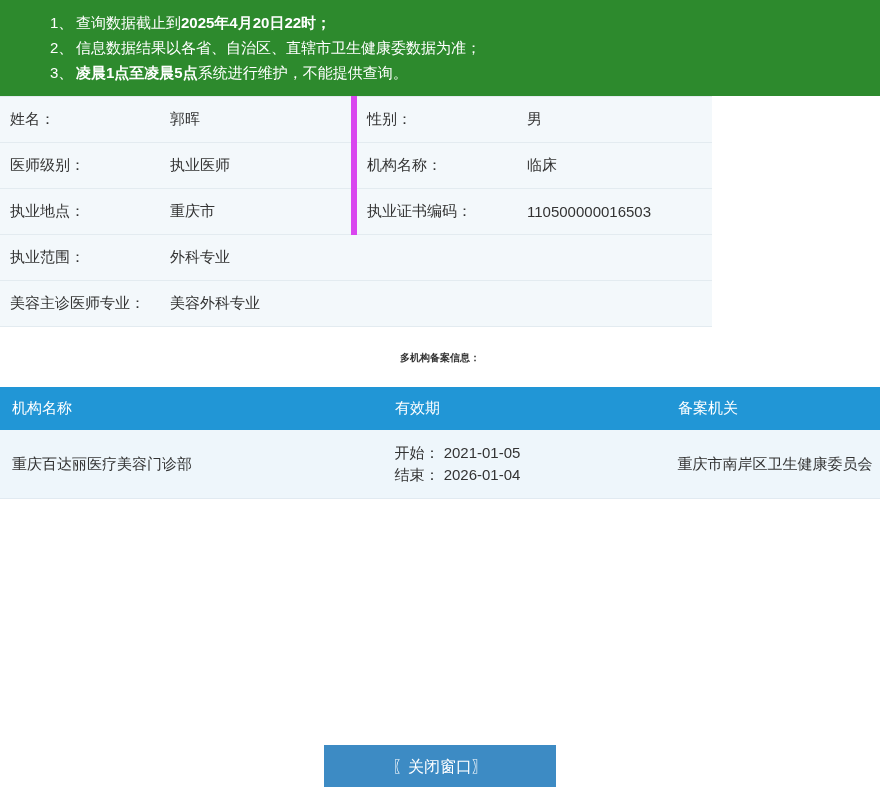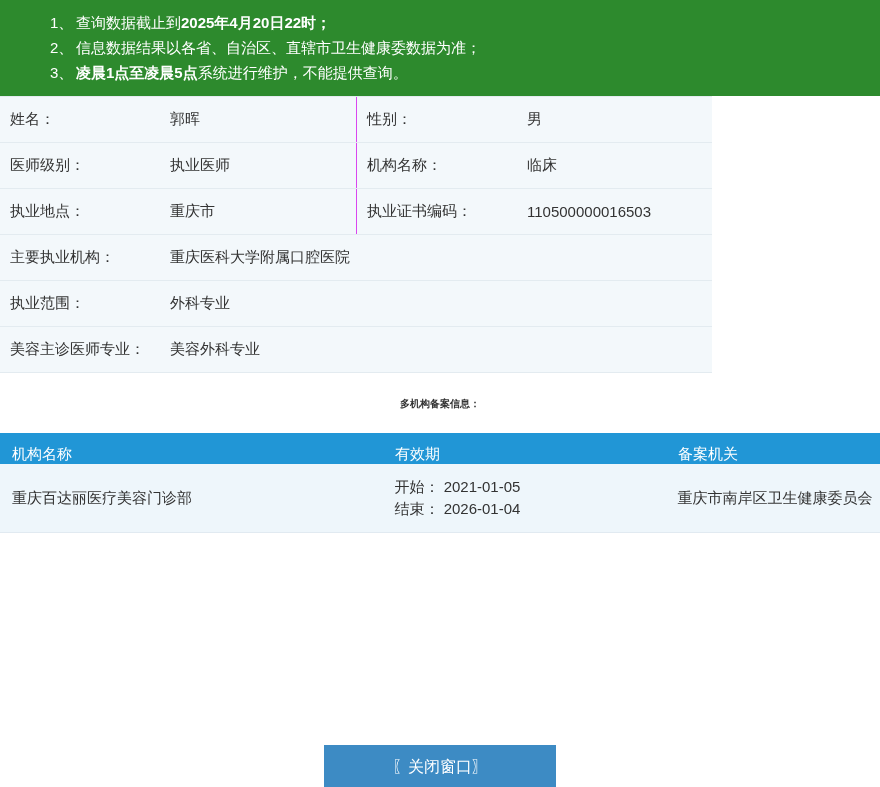--- a/index.html
+++ b/index.html
@@ -61,21 +61,21 @@
   }
   td.lbl {
     width: 150px;
     color: #333;
   }
   td.val {
     color: #333;
   }
   td.lbl2 {
     width: 150px;
-    border-left: 1px solid #d946ef;
+    border-left: 6px solid #d946ef;
     padding-left: 12px;
   }
   td.val2 {
     width: 185px;
   }
 
   
   .subtitle {
     text-align: center;
     font-weight: bold;
@@ -93,21 +93,21 @@
     border-collapse: collapse;
     table-layout: fixed;
     position: relative;
     z-index: 2;
   }
   table.records th {
     background: #2196d6;
     color: #ffffff;
     font-weight: normal;
     text-align: left;
-    padding: 12px 0 0 12px;
+    padding: 12px 0 12px 12px;
     font-size: 15px;
     border-right: 1px solid #2196d6;
   }
   table.records td {
     background: #eef6fb;
     padding: 12px 0 12px 12px;
     font-size: 15px;
     color: #333;
     vertical-align: middle;
     border-bottom: 1px solid #e1eaf1;
@@ -184,24 +184,20 @@
         <td class="lbl">医师级别：</td>
         <td class="val">执业医师</td>
         <td class="lbl2">机构名称：</td>
         <td class="val2">临床</td>
       </tr>
       <tr>
         <td class="lbl">执业地点：</td>
         <td class="val">重庆市</td>
         <td class="lbl2">执业证书编码：</td>
         <td class="val2">110500000016503</td>
-      </tr>
-      <tr>
-        <td class="lbl">主要执业机构：</td>
-        <td class="val" colspan="3">重庆医科大学附属口腔医院</td>
       </tr>
       <tr>
         <td class="lbl">执业范围：</td>
         <td class="val" colspan="3">外科专业</td>
       </tr>
       <tr>
         <td class="lbl">美容主诊医师专业：</td>
         <td class="val" colspan="3">美容外科专业</td>
       </tr>
     </tbody>

